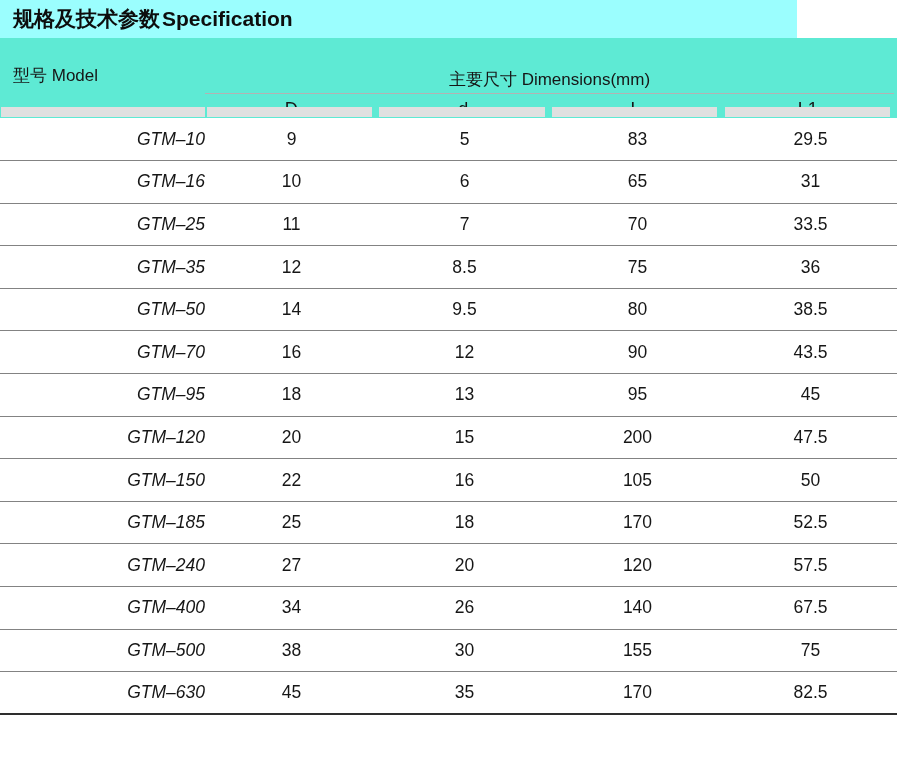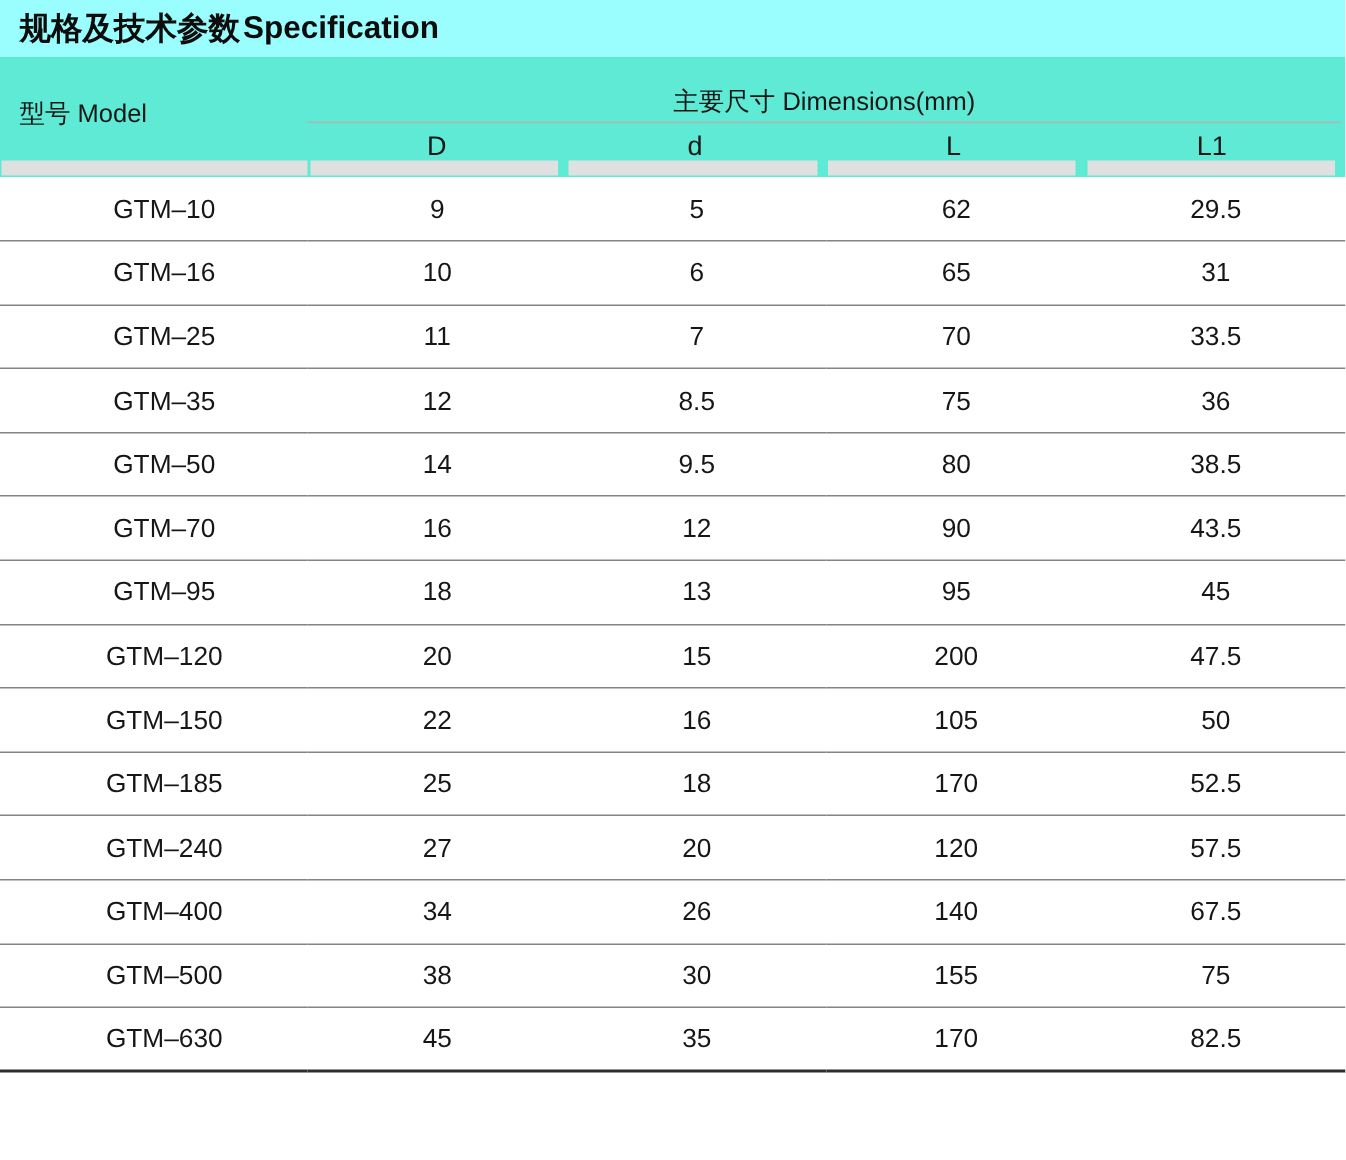--- a/index.html
+++ b/index.html
@@ -7,21 +7,21 @@
   body {
     font-family: "Liberation Sans", sans-serif;
     background: #ffffff;
     color: #161616;
     overflow: hidden;
   }
 
   
   .title-bar {
     height: 38px;
-    width: 897px;
+    width: 797px;
     background: #9bfefe;
     display: flex;
     align-items: center;
     padding-left: 13px;
     font-size: 21px;
     font-weight: bold;
     color: #0d0d0d;
   }
   .title-en { margin-left: 2px; }
 
@@ -35,21 +35,21 @@
   .model-label {
     position: absolute;
     left: 13px;
     top: 26px;
     font-size: 17px;
   }
   .dims {
     position: absolute;
     left: 205px;
     right: 3px;
-    top: 4px;
+    top: 16px;
   }
   .dims-title {
     height: 40px;
     text-align: center;
     padding-top: 14px;
     font-size: 17px;
     border-bottom: 1px solid #b3b3b3;
   }
   .dims-cols { display: flex; }
   .dims-col {
@@ -79,22 +79,23 @@
     table-layout: fixed;
   }
   table.spec td {
     height: 42.6px;
     border-bottom: 1px solid #838383;
     font-size: 17.5px;
     text-align: center;
     vertical-align: middle;
   }
   table.spec td.model-cell {
-    text-align: center;
+    text-align: right;
     padding-left: 14px;
+    font-style: italic;
   }
   table.spec tr:last-child td {
     border-bottom: 2.5px solid #2e2e2e;
   }
 </style>
 </head>
 <body>
 
 <div class="title-bar">
   <span>规格及技术参数</span>
@@ -127,21 +128,21 @@
     <col style="width:173px">
     <col style="width:173px">
     <col style="width:173px">
     <col style="width:173px">
   </colgroup>
   <tbody>
       <tr>
     <td class="model-cell">GTM–10</td>
     <td>9</td>
     <td>5</td>
-    <td>62</td>
+    <td>83</td>
     <td>29.5</td>
   </tr>
       <tr>
     <td class="model-cell">GTM–16</td>
     <td>10</td>
     <td>6</td>
     <td>65</td>
     <td>31</td>
   </tr>
       <tr>

